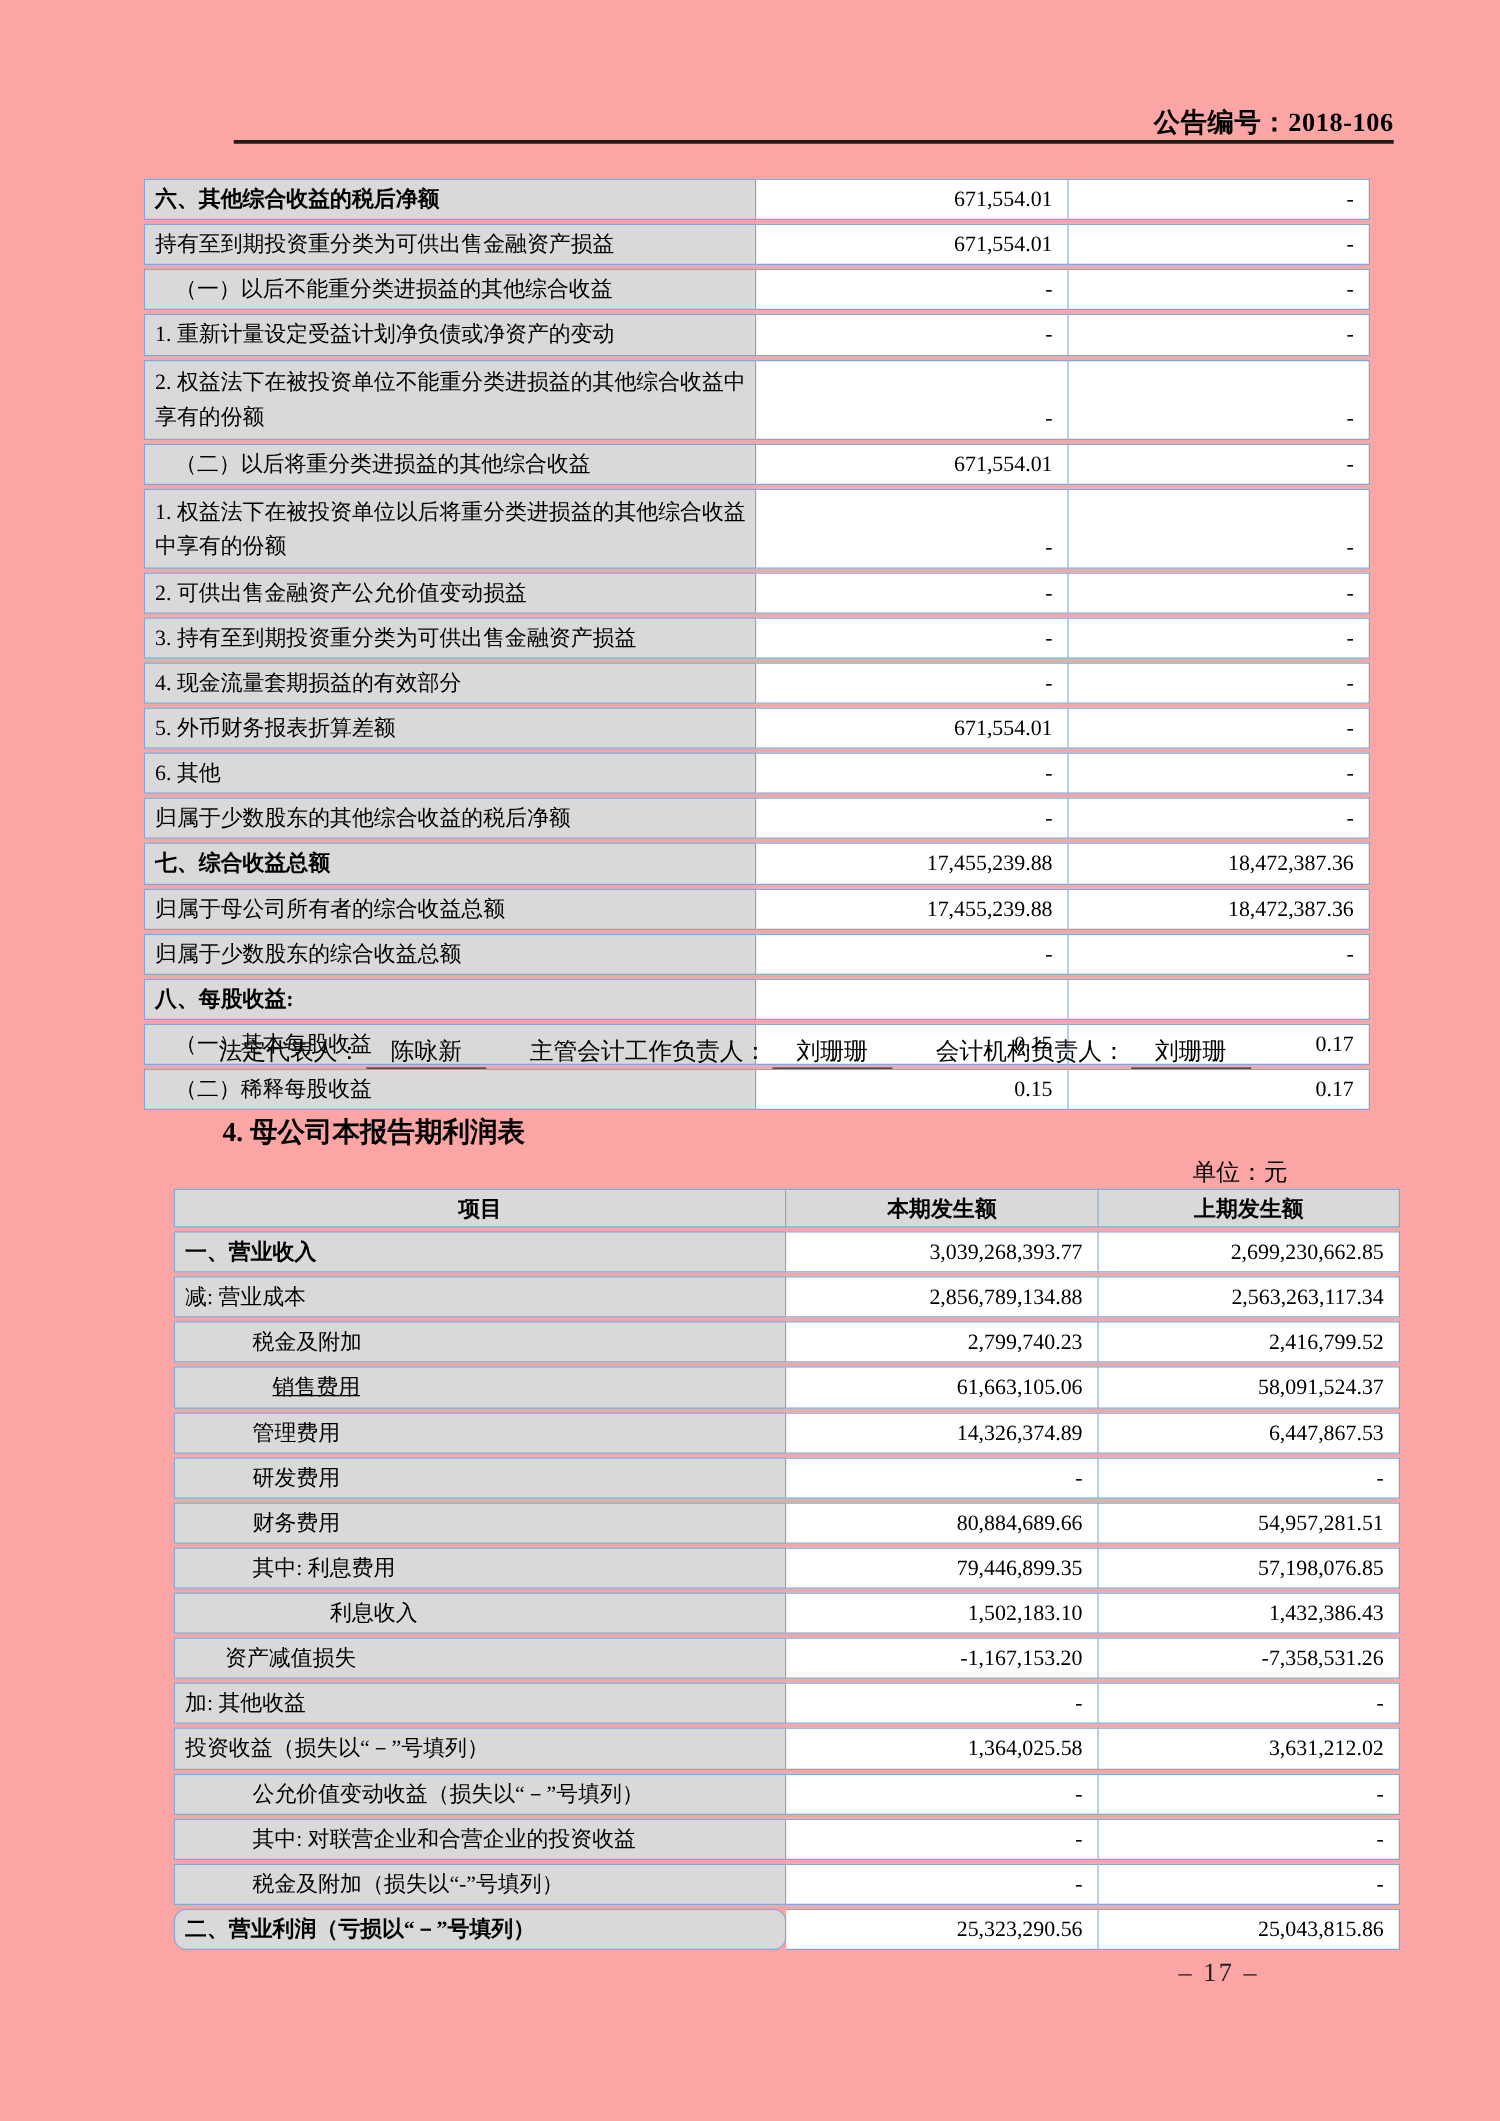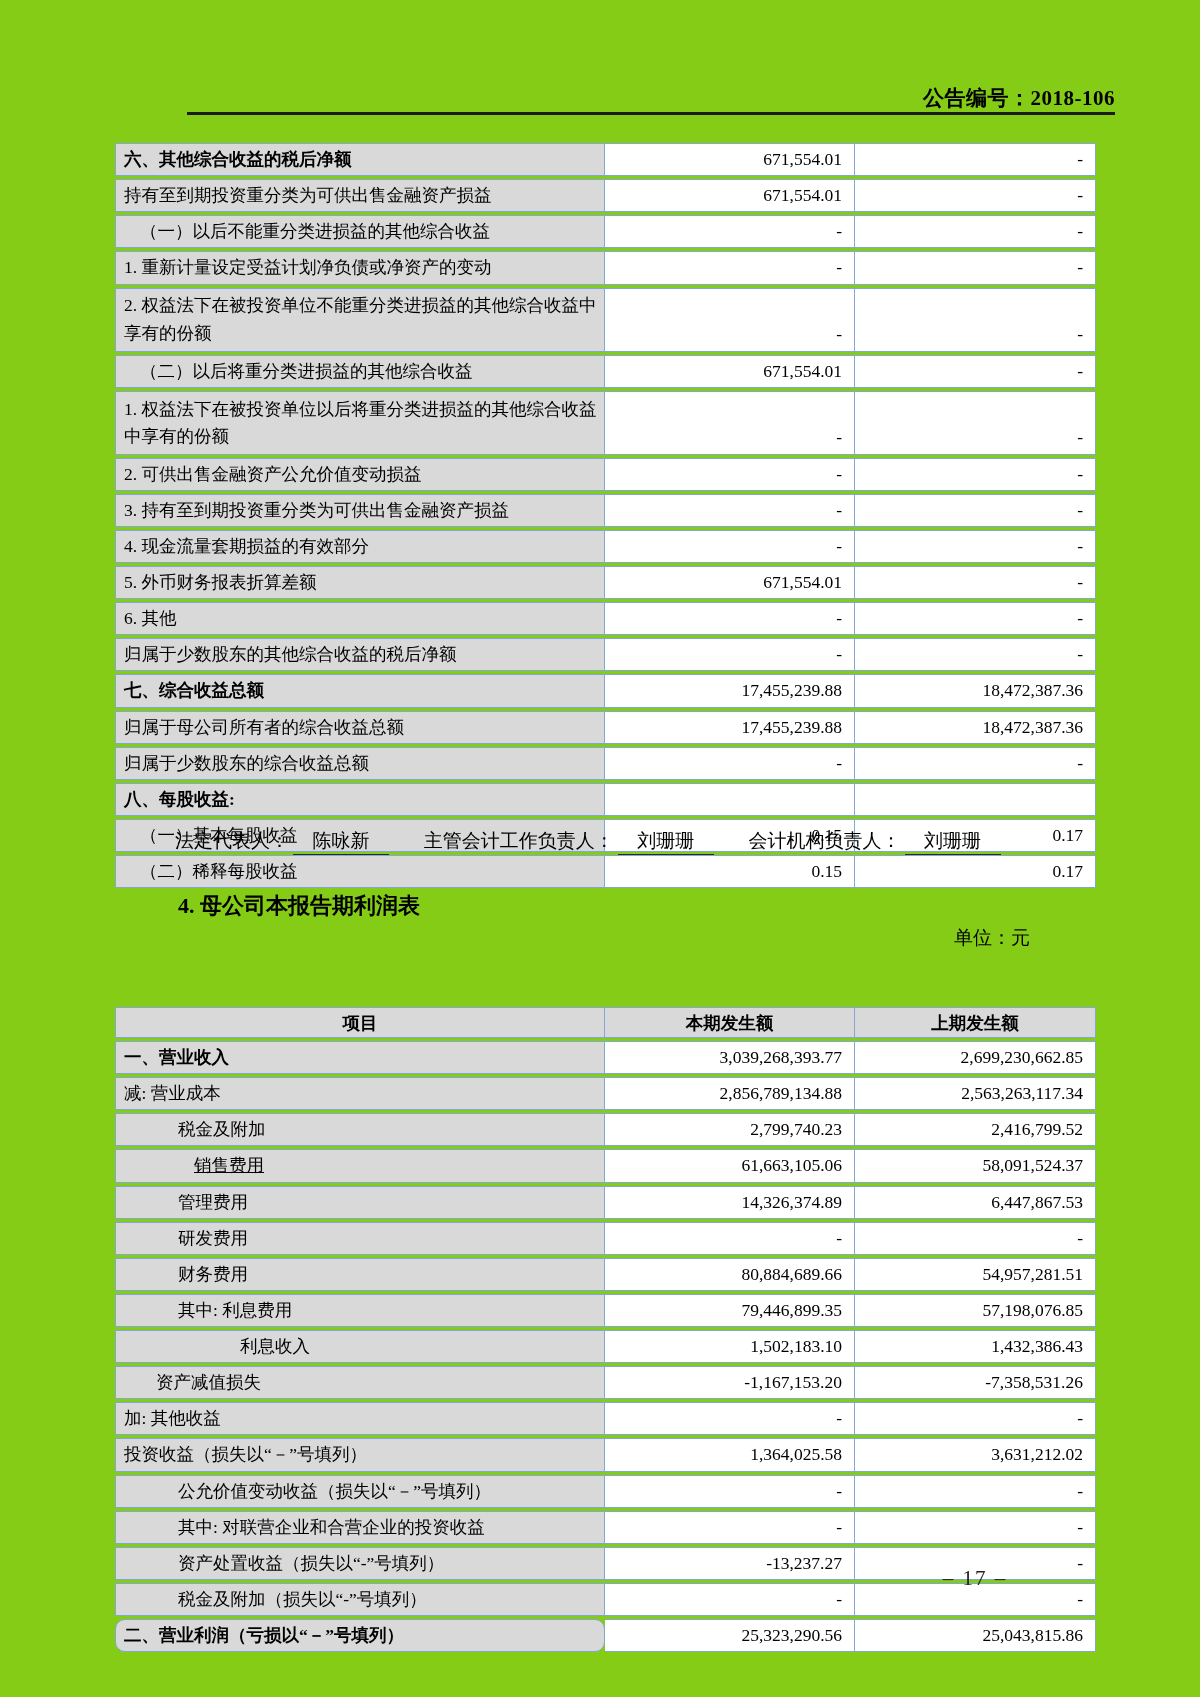--- a/index.html
+++ b/index.html
@@ -5,21 +5,21 @@
   * { margin:0; padding:0; box-sizing:border-box; }
   html,body { background:#ffffff; }
   body {
     font-family:"Liberation Serif","DejaVu Serif",serif;
     color:#000;
   }
   .page {
     position:relative;
     width:1200px;
     height:1697px;
-    background:#84cc16;
+    background:#fca5a5;
     overflow:hidden;
   }
   .notice {
     position:absolute;
     top:84px;
     right:85px;
     font-size:21px;
     font-weight:bold;
     letter-spacing:0.5px;
   }
@@ -34,21 +34,21 @@
   table.fin-table {
     position:absolute;
     left:115px;
     width:981px;
     border-collapse:separate;
     border-spacing:0 3px;
     table-layout:fixed;
     font-size:17.5px;
   }
   .table1 { top:140px; }
-  .table2 { top:1004px; }
+  .table2 { top:948px;margin-left:24px; }
   .fin-table td, .fin-table th {
     border-top:1.5px solid #7fa8d6;
     border-bottom:1.5px solid #7fa8d6;
     border-right:1.5px solid #7fa8d6;
     overflow:hidden;
   }
   .fin-table td:first-child, .fin-table th:first-child {
     border-left:1.5px solid #7fa8d6;
   }
   .fin-table tr { height:29px; }
@@ -314,25 +314,20 @@
           <td class="lbl" style="padding-left: 62px;">公允价值变动收益（损失以“－”号填列）</td>
           <td class="val">-</td>
           <td class="val">-</td>
         </tr>
         <tr>
           <td class="lbl" style="padding-left: 62px;">其中: 对联营企业和合营企业的投资收益</td>
           <td class="val">-</td>
           <td class="val">-</td>
         </tr>
         <tr>
-          <td class="lbl" style="padding-left: 62px;">资产处置收益（损失以“-”号填列）</td>
-          <td class="val">-13,237.27</td>
-          <td class="val">-</td>
-        </tr>
-        <tr>
           <td class="lbl" style="padding-left: 62px;">税金及附加（损失以“-”号填列）</td>
           <td class="val">-</td>
           <td class="val">-</td>
         </tr>
         <tr class="b">
           <td class="lbl" style="padding-left: 8px; border-radius: 10px;">二、营业利润（亏损以“－”号填列）</td>
           <td class="val">25,323,290.56</td>
           <td class="val">25,043,815.86</td>
         </tr>
       </tbody>

